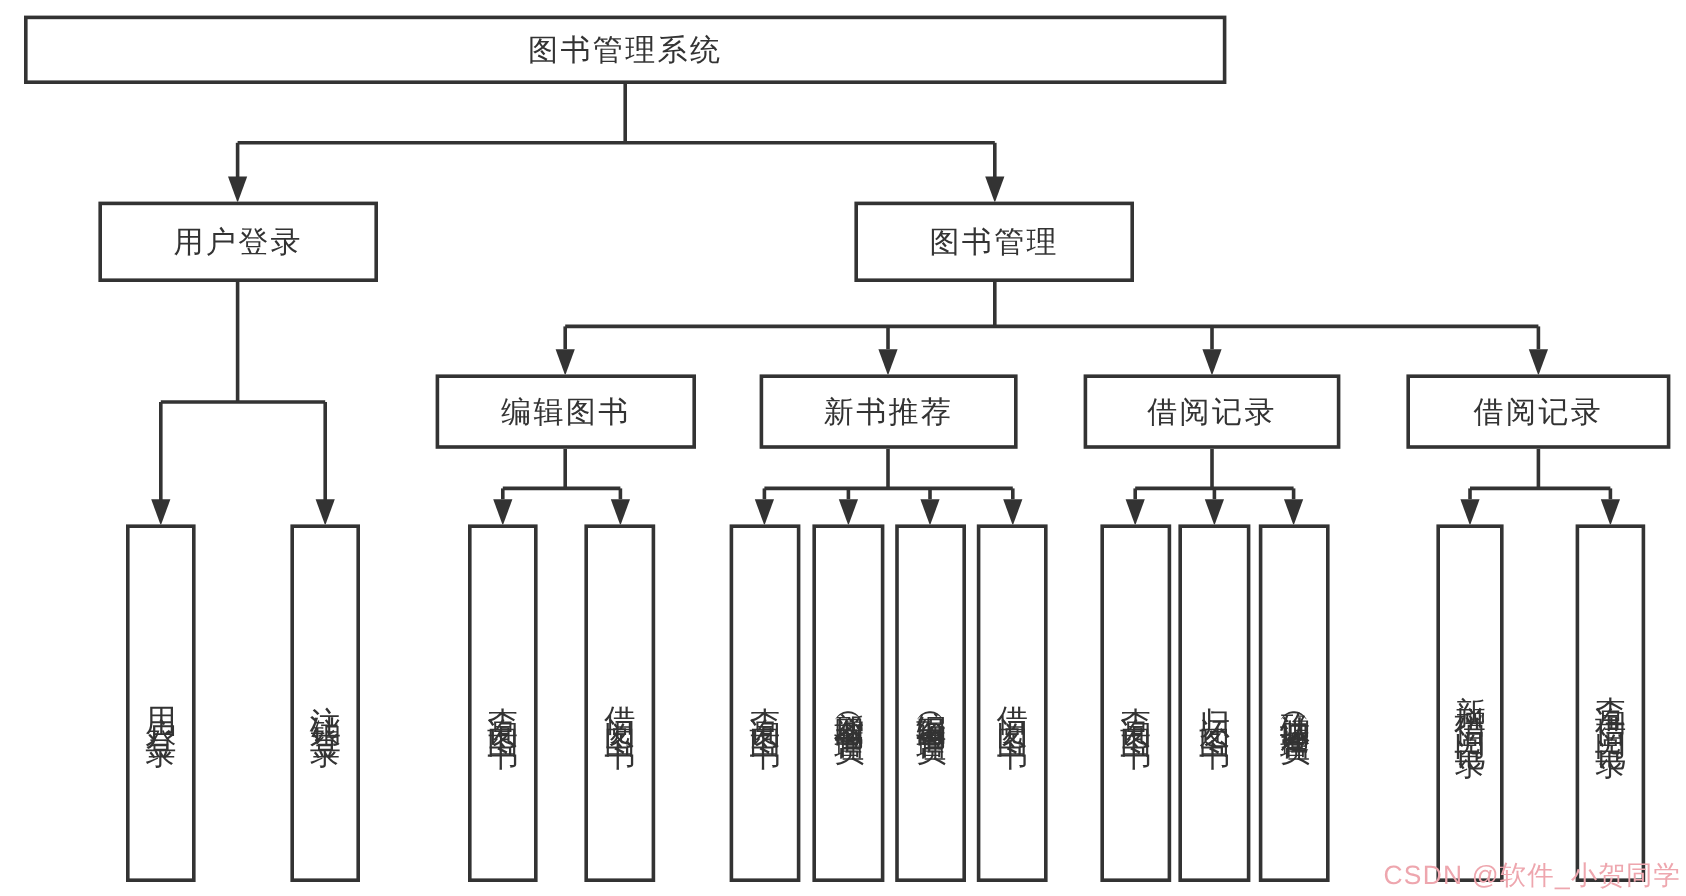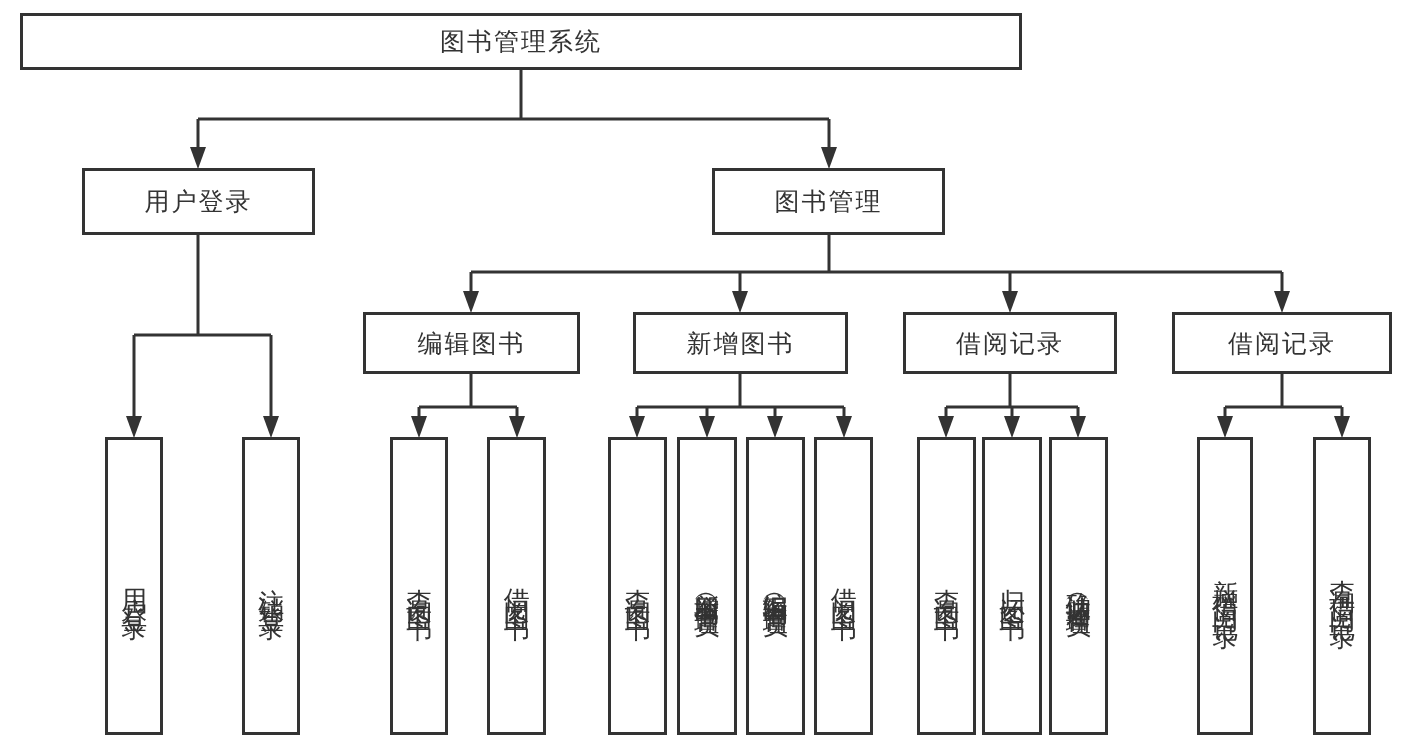--- a/index.html
+++ b/index.html
@@ -128,21 +128,21 @@
     <span class="hlabel">用户登录</span>
   </div>
   <div class="node" style="left:712px; top:168px; width:233px; height:67px;font-family:Liberation Mono, monospace;">
     <span class="hlabel">图书管理</span>
   </div>
 
   <div class="node" style="left:363px; top:312px; width:217px; height:62px;">
     <span class="hlabel">编辑图书</span>
   </div>
   <div class="node" style="left:633px; top:312px; width:215px; height:62px;">
-    <span class="hlabel">新增图书</span>
+    <span class="hlabel">新书推荐</span>
   </div>
   <div class="node" style="left:903px; top:312px; width:214px; height:62px;">
     <span class="hlabel">借阅记录</span>
   </div>
   <div class="node" style="left:1172px; top:312px; width:220px; height:62px;">
     <span class="hlabel">借阅记录</span>
   </div>
 
   <div class="node" style="left:105px; top:437px; width:58px; height:298px;">
     <span class="vlabel">用户登录</span>
@@ -181,14 +181,15 @@
     <span class="vlabel tight">确认归还（管理员）</span>
   </div>
 
   <div class="node" style="left:1197px; top:437px; width:56px; height:298px;">
     <span class="vlabel">新增借阅记录</span>
   </div>
   <div class="node" style="left:1313px; top:437px; width:58px; height:298px;">
     <span class="vlabel">查询借阅记录</span>
   </div>
 
+  <div class="watermark">CSDN @软件_小贺同学</div>
 
 </div>
 
 </body></html>

